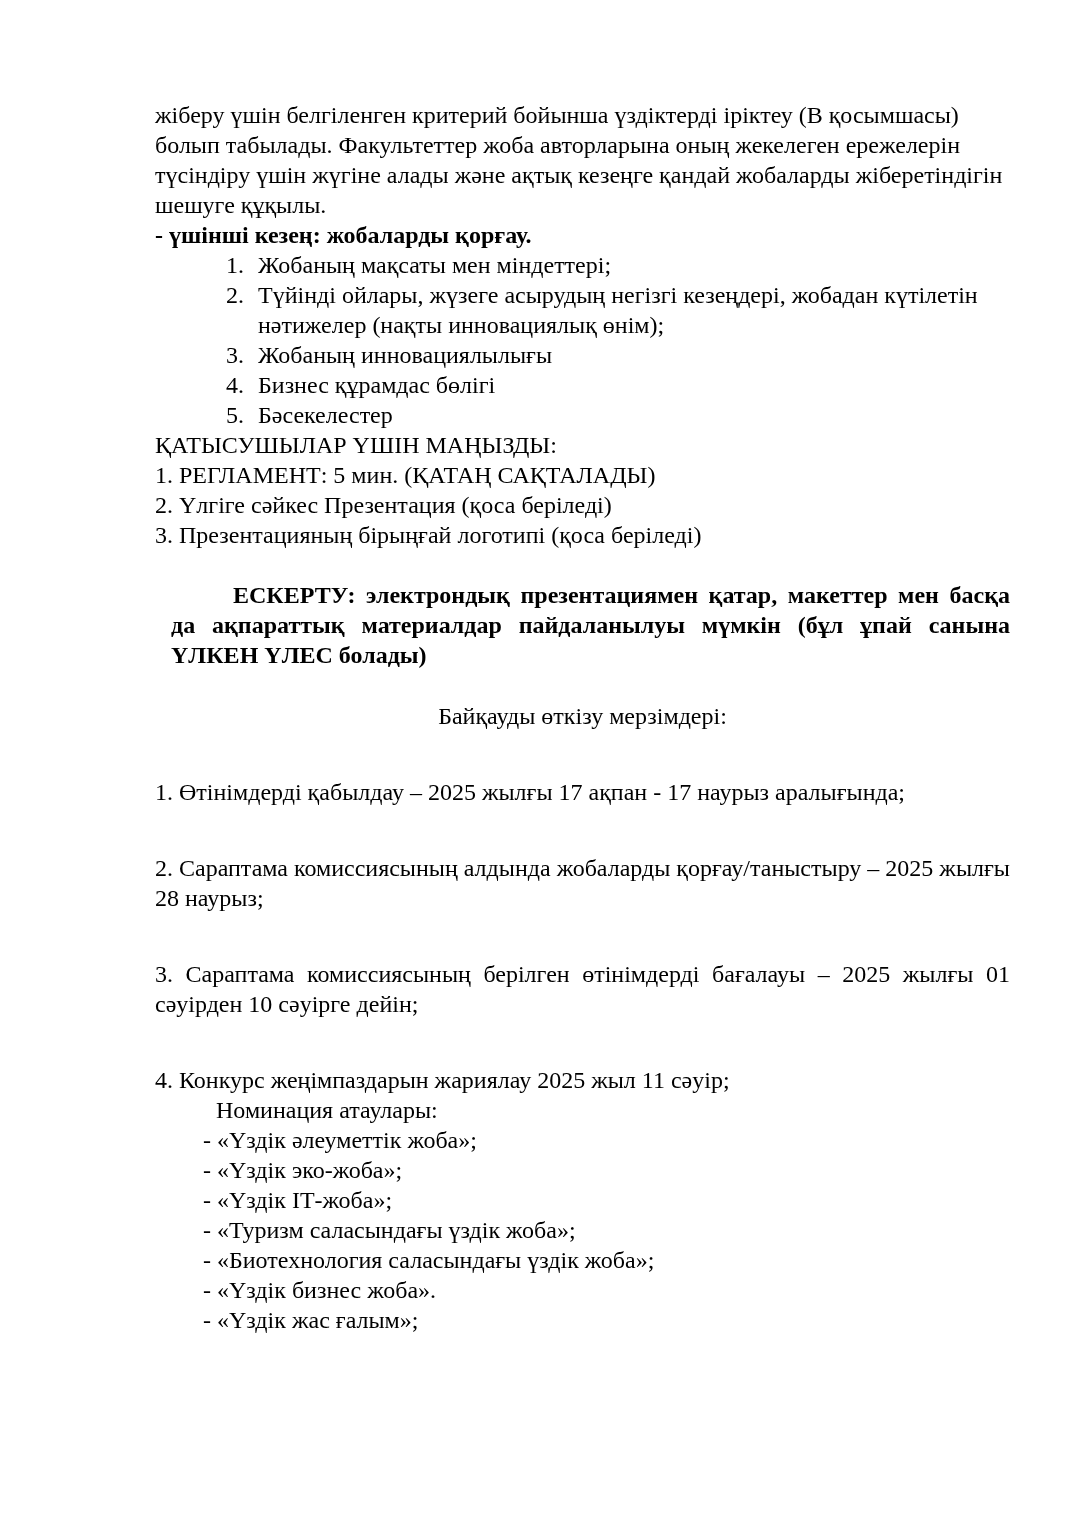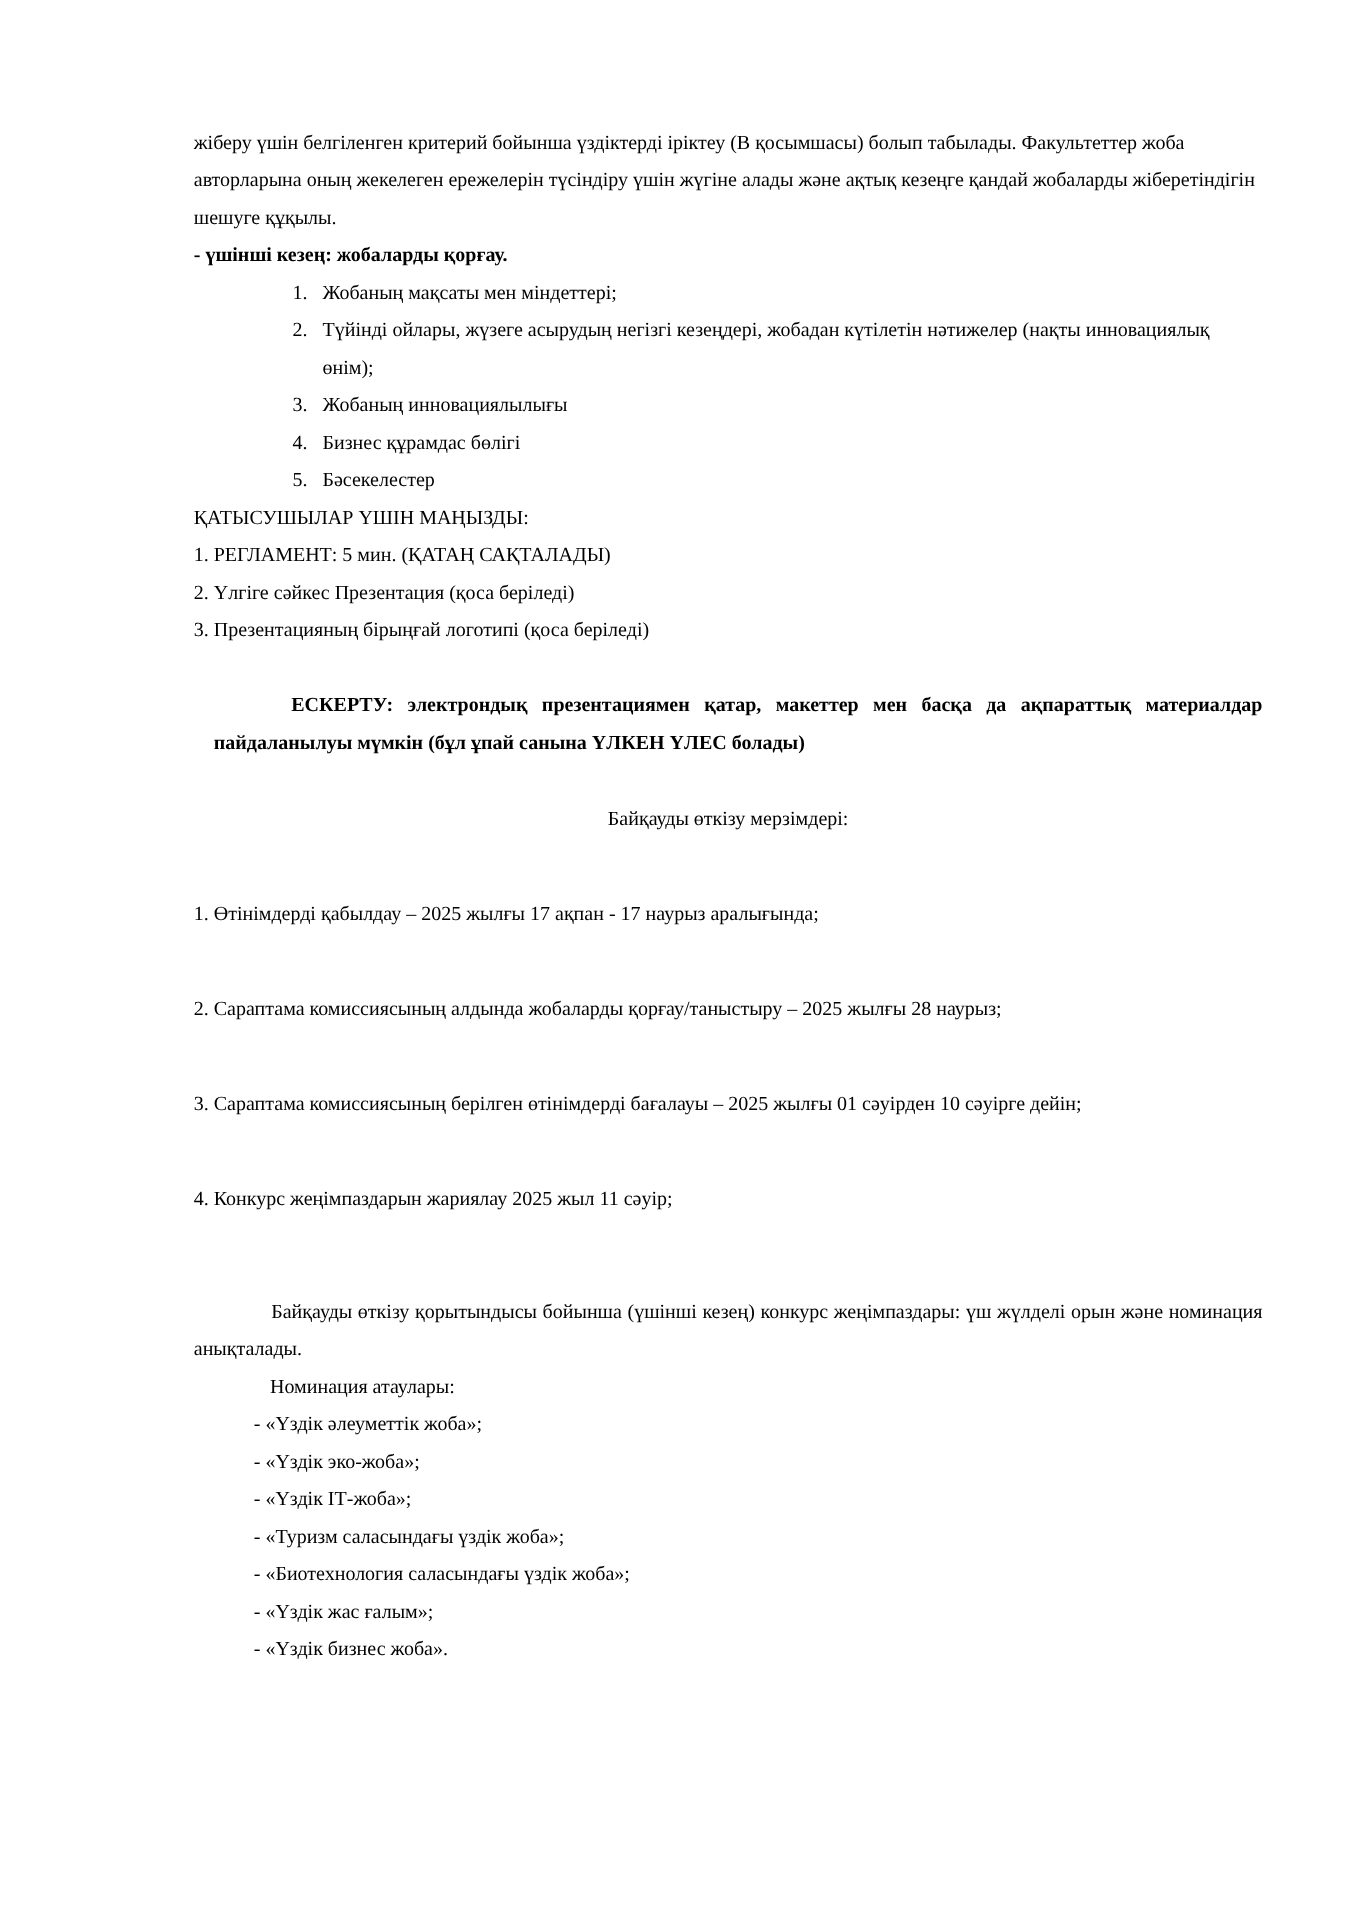--- a/index.html
+++ b/index.html
@@ -4,21 +4,21 @@
 <style>
   html, body { margin: 0; padding: 0; background: #ffffff; }
   .page {
     position: relative;
     width: 1086px;
     height: 1536px;
     box-sizing: border-box;
     background: #ffffff;
     padding: 100px 76px 0 155px;
     font-family: "Liberation Serif", "DejaVu Serif", serif;
-    font-size: 16px;
+    font-size: 24px;
     line-height: 30px;
     color: #000000;
     overflow: hidden;
   }
   p { margin: 0; }
   .bold { font-weight: 700; }
   .defense-list {
     margin: 0;
     padding: 0 0 0 95px;
     list-style-type: decimal;
@@ -78,27 +78,26 @@
 
   <p class="schedule-heading">Байқауды өткізу мерзімдері:</p>
 
   <div class="schedule-items">
       <p>1. Өтінімдерді қабылдау – 2025 жылғы 17 ақпан  - 17 наурыз аралығында;</p>
       <p>2. Сараптама комиссиясының алдында жобаларды қорғау/таныстыру – 2025 жылғы 28 наурыз;</p>
       <p>3. Сараптама комиссиясының берілген өтінімдерді бағалауы – 2025 жылғы 01 сәуірден 10 сәуірге дейін;</p>
       <p>4. Конкурс жеңімпаздарын жариялау  2025 жыл 11 сәуір;</p>
     </div>
 
-  <p class="results-paragraph">Байқауды өткізу қорытындысы бойынша (үшінші кезең) конкурс жеңімпаздары: үш жүлделі орын және номинация анықталады.</p>
 
   <p class="nominations-heading">Номинация атаулары:</p>
 
   <div class="nominations">
       <p>- «Үздік әлеуметтік жоба»;</p>
       <p>- «Үздік эко-жоба»;</p>
       <p>- «Үздік ІТ-жоба»;</p>
       <p>- «Туризм саласындағы үздік жоба»;</p>
       <p>- «Биотехнология саласындағы үздік жоба»;</p>
+      <p>- «Үздік бизнес жоба».</p>
       <p>- «Үздік жас ғалым»;</p>
-      <p>- «Үздік бизнес жоба».</p>
     </div>
 
 </div>
 
 </body></html>

